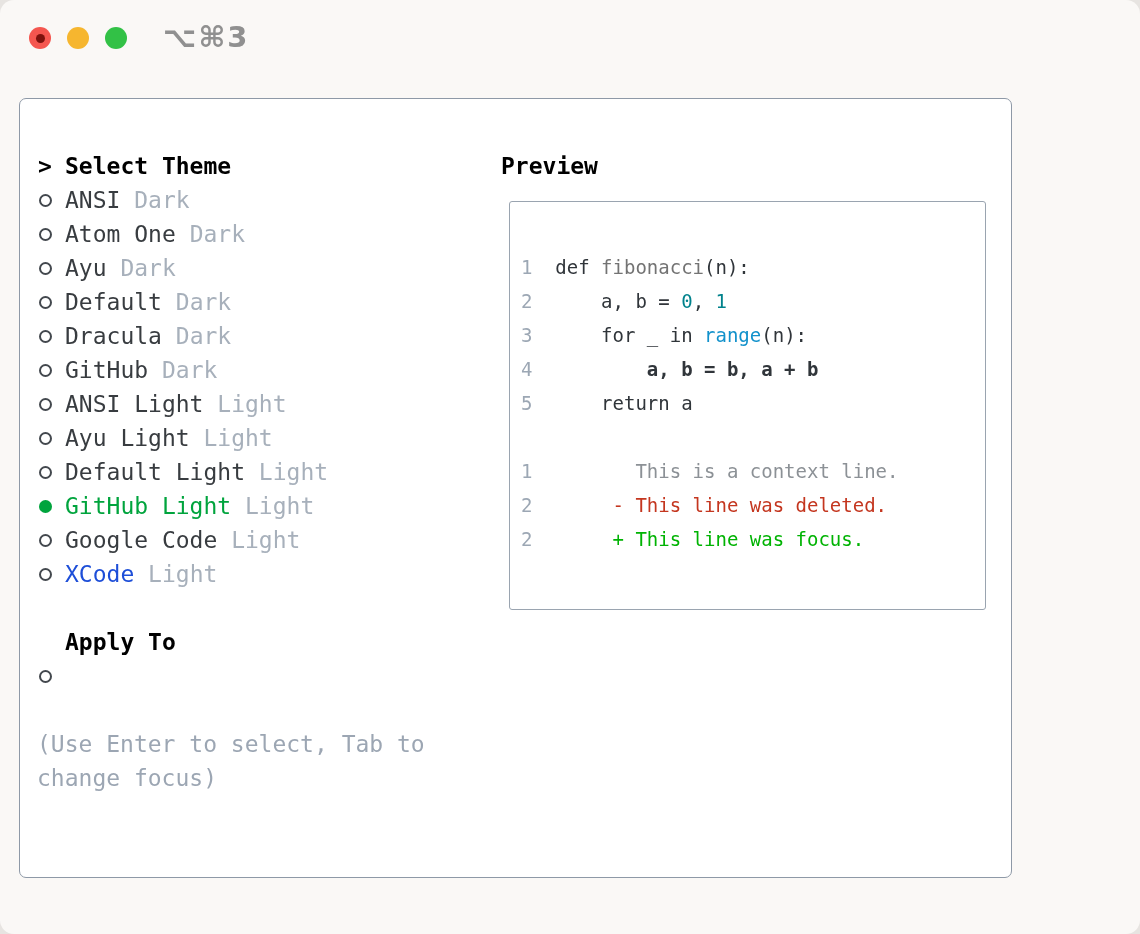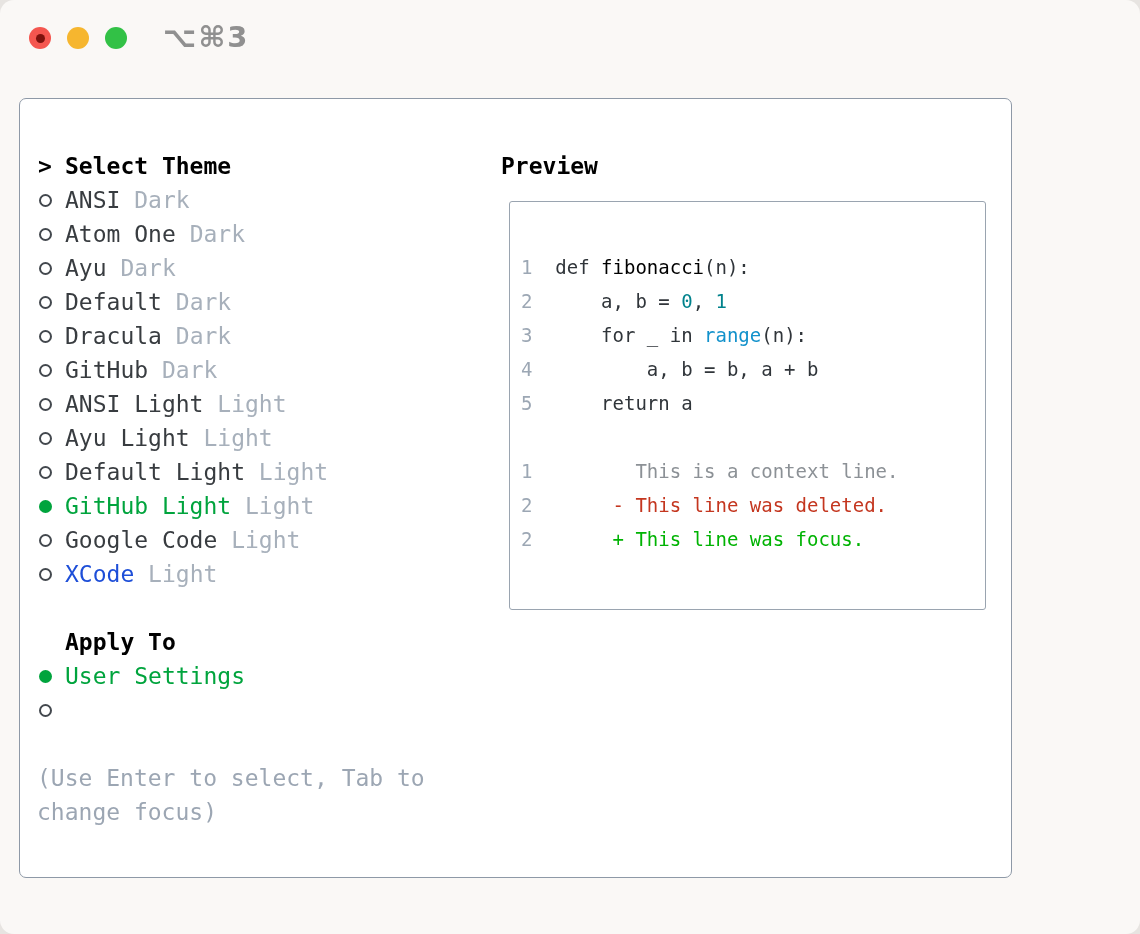--- a/index.html
+++ b/index.html
@@ -46,32 +46,31 @@
         <div class="row"><span class="prefix"><span class="radio" style="border: 2px solid rgb(67, 72, 78);"></span></span><span style="color: rgb(56, 60, 64);">Dracula</span><span style="color: rgb(167, 176, 187);"> Dark</span></div>
         <div class="row"><span class="prefix"><span class="radio" style="border: 2px solid rgb(67, 72, 78);"></span></span><span style="color: rgb(56, 60, 64);">GitHub</span><span style="color: rgb(167, 176, 187);"> Dark</span></div>
         <div class="row"><span class="prefix"><span class="radio" style="border: 2px solid rgb(67, 72, 78);"></span></span><span style="color: rgb(56, 60, 64);">ANSI Light</span><span style="color: rgb(167, 176, 187);"> Light</span></div>
         <div class="row"><span class="prefix"><span class="radio" style="border: 2px solid rgb(67, 72, 78);"></span></span><span style="color: rgb(56, 60, 64); text-align: right;">Ayu Light</span><span style="color: rgb(167, 176, 187);"> Light</span></div>
         <div class="row"><span class="prefix"><span class="radio" style="border: 2px solid rgb(67, 72, 78);"></span></span><span style="color: rgb(56, 60, 64);">Default Light</span><span style="color: rgb(167, 176, 187);"> Light</span></div>
         <div class="row"><span class="prefix"><span class="radio" style="background: rgb(0, 164, 61);"></span></span><span style="color: rgb(0, 164, 61); text-align: center;">GitHub Light</span><span style="color: rgb(167, 176, 187);"> Light</span></div>
         <div class="row"><span class="prefix"><span class="radio" style="border: 2px solid rgb(67, 72, 78);"></span></span><span style="color: rgb(56, 60, 64);">Google Code</span><span style="color: rgb(167, 176, 187);"> Light</span></div>
         <div class="row"><span class="prefix"><span class="radio" style="border: 2px solid rgb(67, 72, 78);"></span></span><span style="color: #1d4ed8; text-align: right;">XCode</span><span style="color: rgb(167, 176, 187);"> Light</span></div>
         <div class="row"></div>
         <div class="row"><span class="prefix"></span><span class="hdr">Apply To</span></div>
-        <div class="row"><span class="prefix"><span class="radio" style="background: rgb(0, 164, 61);"></span></span><span style="color: rgb(0, 164, 61);">User Settings</span></div>
         <div class="row"><span class="prefix"><span class="radio" style="border: 2px solid rgb(67, 72, 78);"></span></span></div>
         <div class="row"></div>
         <div class="row" style="color: rgb(156, 166, 179);">(Use Enter to select, Tab to</div>
         <div class="row" style="color: rgb(156, 166, 179);">change focus)</div>
       </div>
     <div class="preview-title">Preview</div>
     <div class="preview-box" id="preview-box">
-        <div class="pline"><span style="color: rgb(156, 167, 180);">1  </span><span style="color: rgb(48, 53, 58);">def </span><span style="color: #000000; text-align: right;">fibonacci</span><span style="color: rgb(48, 53, 58);">(n):</span></div>
+        <div class="pline"><span style="color: rgb(156, 167, 180);">1  </span><span style="color: rgb(48, 53, 58);">def </span><span style="color: #737373; text-align: right;">fibonacci</span><span style="color: rgb(48, 53, 58);">(n):</span></div>
         <div class="pline"><span style="color: rgb(156, 167, 180);">2  </span><span style="color: rgb(48, 53, 58);">    a, b = </span><span style="color: rgb(0, 130, 140);">0</span><span style="color: rgb(48, 53, 58);">, </span><span style="color: rgb(0, 130, 140);">1</span></div>
         <div class="pline"><span style="color: rgb(156, 167, 180);">3  </span><span style="color: rgb(48, 53, 58);">    for _ in </span><span style="color: rgb(17, 145, 203);">range</span><span style="color: rgb(48, 53, 58);">(n):</span></div>
-        <div class="pline"><span style="color: rgb(156, 167, 180);">4  </span><span style="color: rgb(48, 53, 58);">        a, b = b, a + b</span></div>
+        <div class="pline"><span style="color: rgb(156, 167, 180);">4  </span><span style="color: rgb(48, 53, 58); font-weight: bold;">        a, b = b, a + b</span></div>
         <div class="pline"><span style="color: rgb(156, 167, 180);">5  </span><span style="color: rgb(48, 53, 58);">    return a</span></div>
         <div class="pline"></div>
         <div class="pline"><span style="color: rgb(156, 167, 180);">1</span><span style="color: rgb(140, 145, 150);">         This is a context line.</span></div>
         <div class="pline"><span style="color: rgb(156, 167, 180);">2</span><span style="color: rgb(196, 54, 31);">       - This line was deleted.</span></div>
         <div class="pline"><span style="color: rgb(156, 167, 180);">2</span><span style="color: rgb(0, 179, 3);">       + This line was focus.</span></div>
       </div>
   </div>
 
 </div>
 

